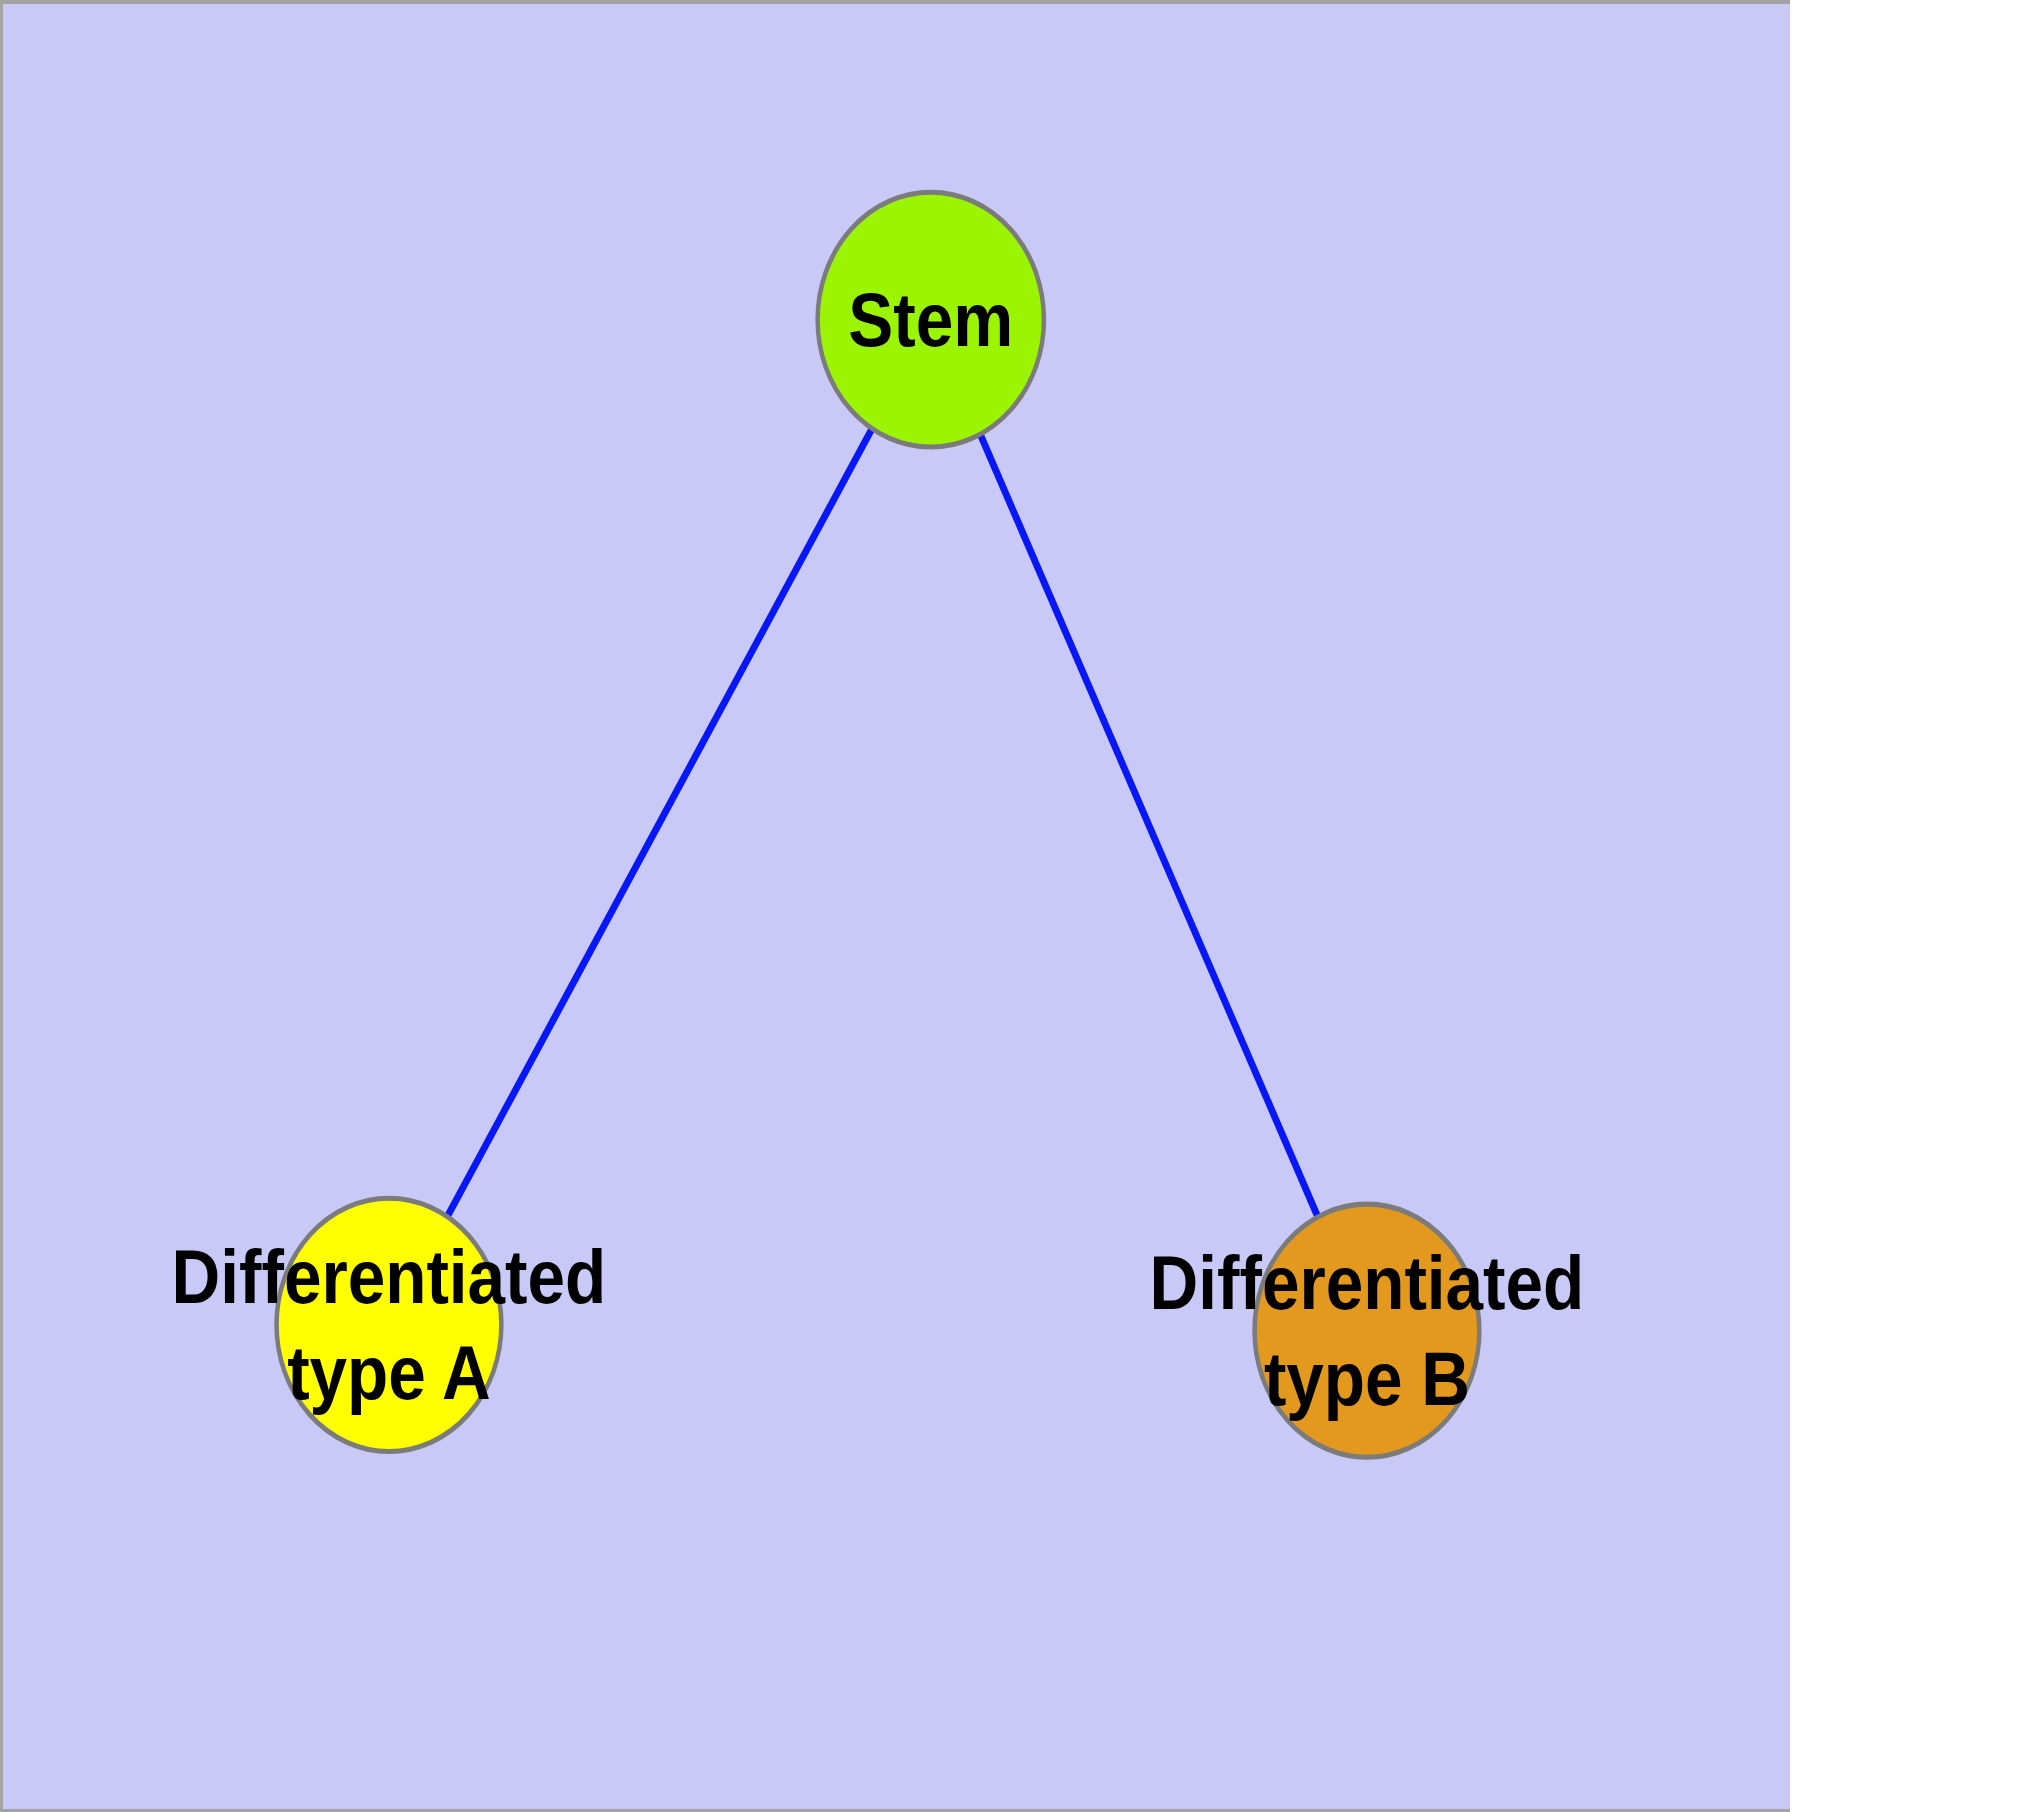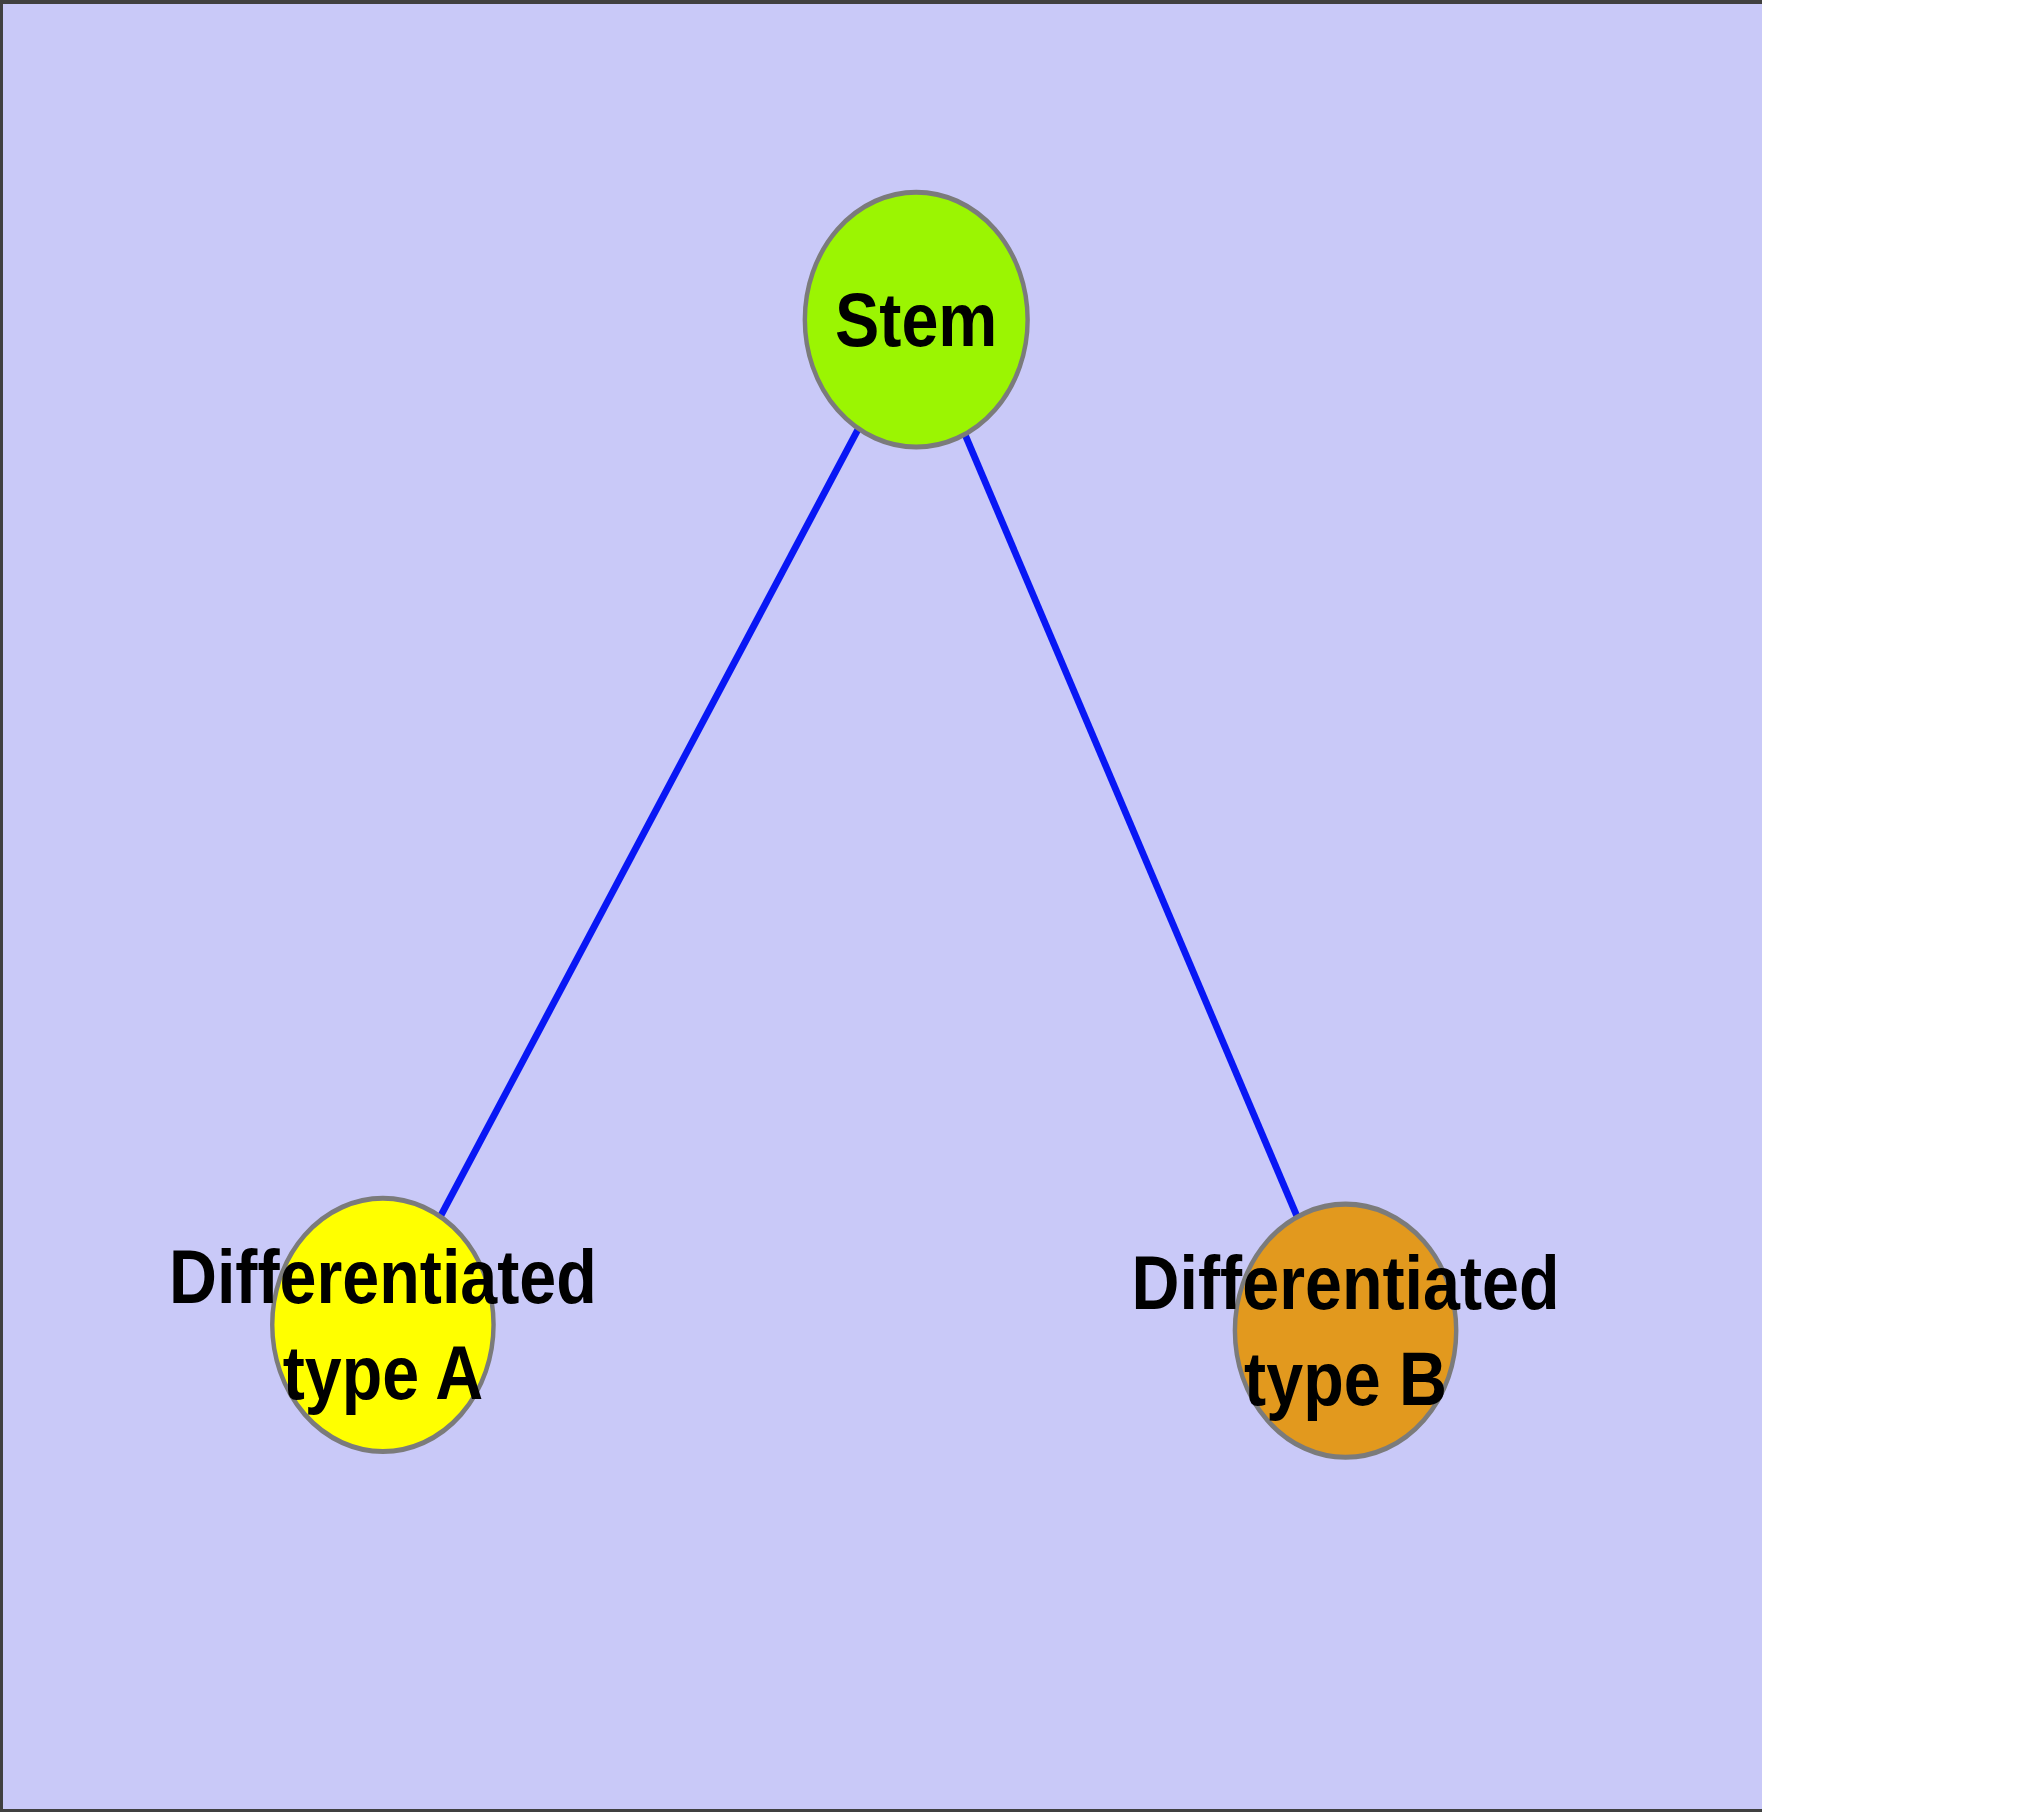--- a/index.html
+++ b/index.html
@@ -4,22 +4,23 @@
 <style>
   html, body {
     margin: 0;
     padding: 0;
     background: #ffffff;
   }
   .stage {
     position: relative;
     width: 1762px;
     height: 1812px;
-    background: #404040;
+    background: #a3a3a3;
     font-family: "Liberation Sans", sans-serif;
+    padding-left: 28px;
   }
   .canvas {
     position: absolute;
     left: 3.4px;
     top: 4.2px;
     right: 0;
     bottom: 3.4px;
   }
   .canvas svg {
     display: block;

